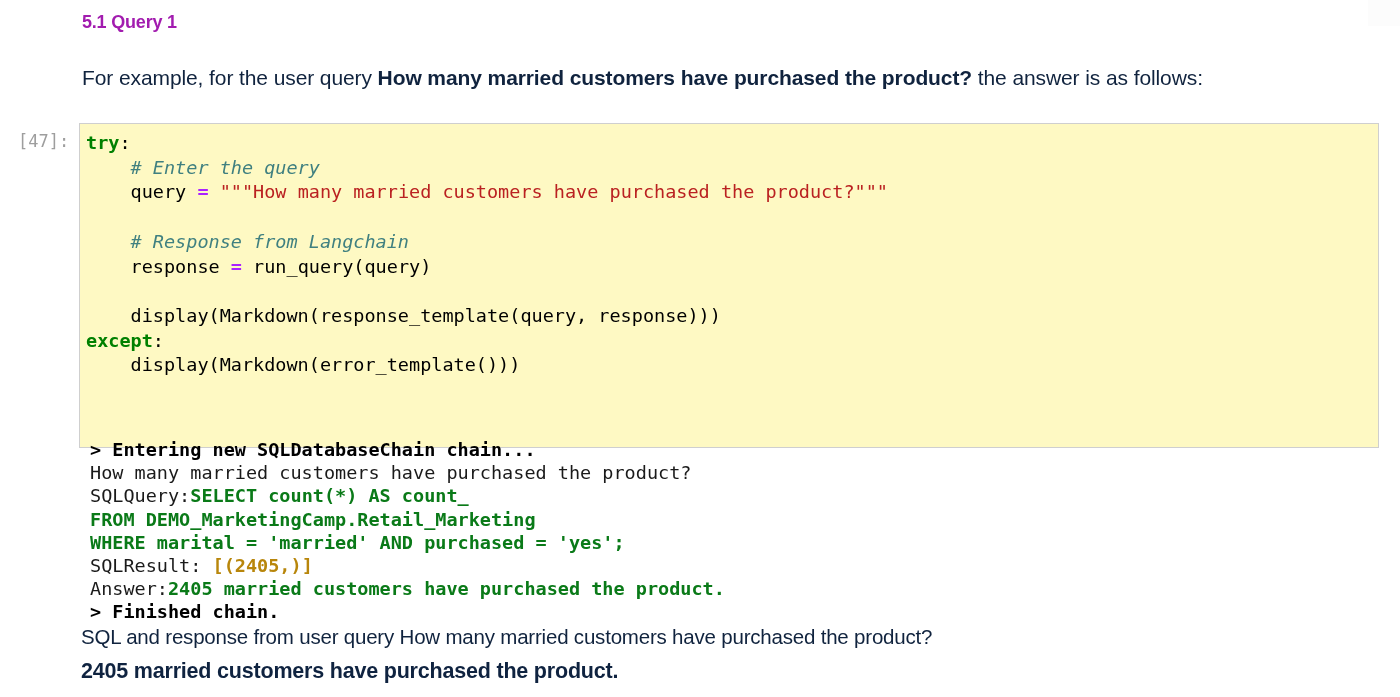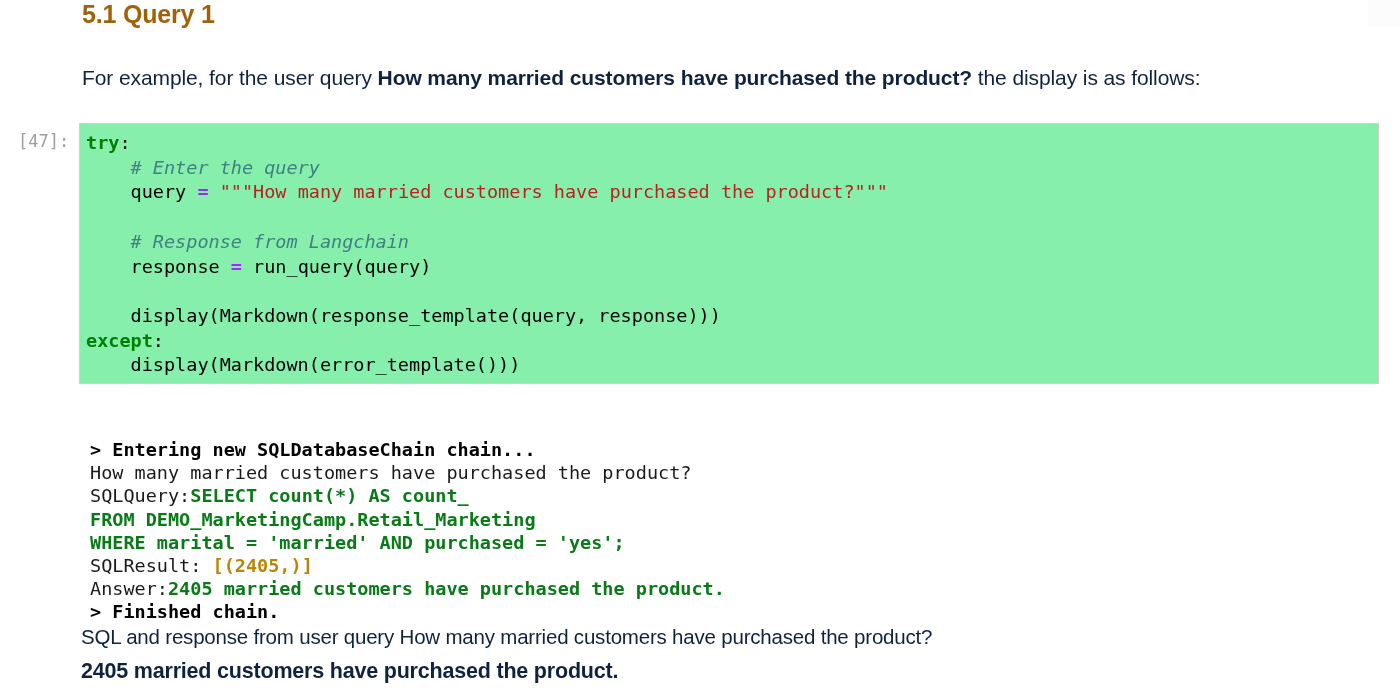--- a/index.html
+++ b/index.html
@@ -12,24 +12,24 @@
   body {
     font-family: "Liberation Sans", sans-serif;
     color: #10233e;
   }
 
   .page { position: relative; width: 1400px; height: 697px; background:#fff; }
 
   
   .md-heading {
     position: absolute;
-    left: 82px; top: 0;
-    font-size: 25px;
+    left: 82px; top: 12px;
+    font-size: 18px;
     font-weight: bold;
-    color: #a16207;
+    color: #a21caf;
     letter-spacing: -0.2px;
     white-space: nowrap;
   }
 
   
   .md-para {
     position: absolute;
     left: 82px; top: 66px;
     font-size: 21px;
     color: #10233e;
@@ -44,22 +44,22 @@
     left: 18px; top: 131px;
     font-family: "DejaVu Sans Mono", monospace;
     font-size: 17px;
     color: #9e9e9e;
     white-space: nowrap;
   }
   .code-cell {
     position: absolute;
     left: 79px; top: 123px;
     width: 1300px;
-    height: 261px;
-    background: #86efac;
+    height: 325px;
+    background: #fef9c3;
     border: 1px solid #cfcfcf;
     border-left: 1px solid #cfcfcf;
   }
   .code-inner {
     position: absolute;
     left: 6px; top: 7px;
     font-family: "DejaVu Sans Mono", monospace;
     font-size: 18.5px;
     line-height: 24.7px;
     white-space: pre;
@@ -116,21 +116,21 @@
 </style>
 </head>
 <body>
 
 <div class="page">
 
   <div class="tr-artifact"></div>
 
   <div class="md-heading">5.1 Query 1</div>
 
-  <div class="md-para"><span>For example, for the user query </span><b>How many married customers have purchased the product?</b><span> the display is as follows:</span></div>
+  <div class="md-para"><span>For example, for the user query </span><b>How many married customers have purchased the product?</b><span> the answer is as follows:</span></div>
 
   <div class="cell-prompt">[47]:</div>
 
   <div class="code-cell">
     <div class="code-inner"><span class="k">try</span><span class="n">:</span>
 <span class="c">    # Enter the query</span>
 <span class="n">    </span><span class="n">query </span><span class="o">=</span><span class="s"> """How many married customers have purchased the product?"""</span>
 <span></span>
 <span class="c">    # Response from Langchain</span>
 <span class="n">    </span><span class="n">response </span><span class="o">=</span><span class="n"> run_query(query)</span>

